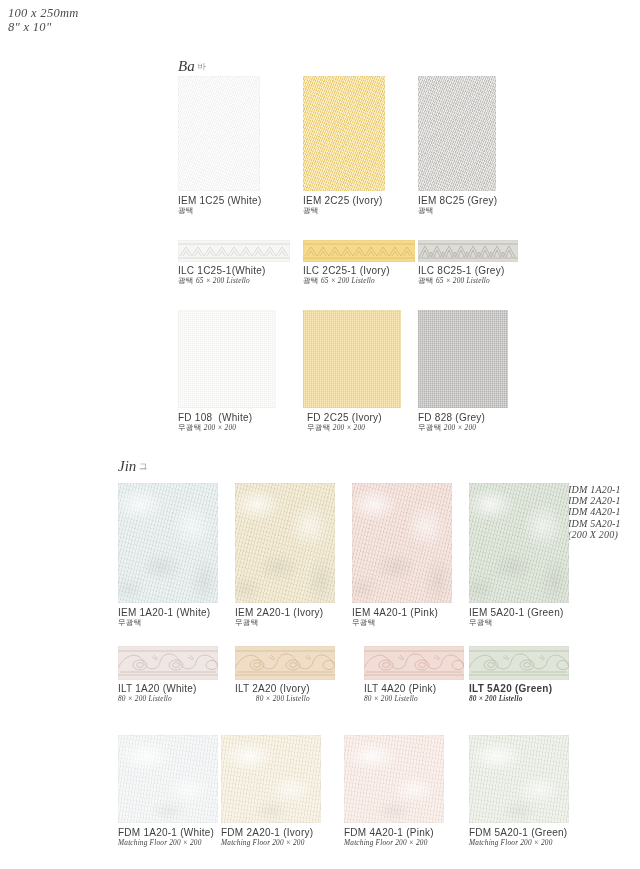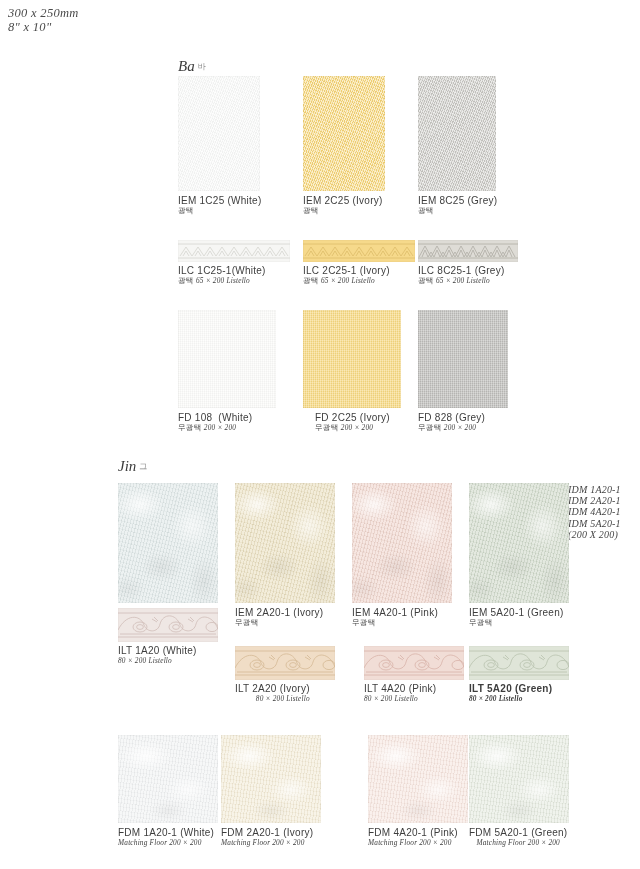--- a/index.html
+++ b/index.html
@@ -127,21 +127,21 @@
   
   .listello { position: relative; }
   .listello svg { position: absolute; inset: 0; width: 100%; height: 100%; display: block; }
 
   .edge-soft { box-shadow: inset 0 0 0 0.5px rgba(0,0,0,0.045); }
 </style>
 </head>
 <body>
 
 <div id="size-note">
-  <div>300 x 250mm</div>
+  <div>100 x 250mm</div>
   <div>8" x 10"</div>
 </div>
 
 <div class="section-heading" style="left:178px; top:58px;">
   <span>Ba</span><span class="kr">바</span>
 </div>
 
 <div class="swatch" style="left:178px; top:76px;">
   <div class="chip tx-gloss edge-soft" style="width:82px;height:115px;background-color:#fbfcfb;"></div>
   <div class="caption" style="left:0px; top:120px;">
@@ -256,21 +256,21 @@
     </div>
     <div class="l2">
       <span class="kr">무광택</span>
       <span class="ital">200 × 200</span>
     </div>
   </div>
 </div>
 
 <div class="swatch" style="left:303px; top:310px;">
   <div class="chip tx-matte edge-soft" style="width:98px;height:98px;background-color:#f7d87e;"></div>
-  <div class="caption" style="left:12px; top:103px;">
+  <div class="caption" style="left:4px; top:103px;">
     <div class="l1">
       <span>FD 2C25</span>
       <span>(Ivory)</span>
     </div>
     <div class="l2">
       <span class="kr">무광택</span>
       <span class="ital">200 × 200</span>
     </div>
   </div>
 </div>
@@ -346,21 +346,21 @@
     <div class="l1">
       <span>IEM 5A20-1</span>
       <span>(Green)</span>
     </div>
     <div class="l2">
       <span class="kr">무광택</span>
     </div>
   </div>
 </div>
 
-<div class="swatch" style="left:118px; top:608px;">
+<div class="swatch" style="left:118px; top:646px;">
   <div class="chip listello edge-soft" style="width:100px;height:34px;background-color:#efe7e4;">
     <svg viewBox="0 0 100 34" preserveAspectRatio="none">
       <g fill="none" stroke="#cfbdb8" stroke-width="0.8">
         <path d="M0 5 H100 M0 29 H100"></path>
         <path d="M0 22 C 8 6, 22 6, 26 17 C 29 25, 40 25, 42 16 C 45 5, 58 5, 62 17 C 65 25, 76 25, 78 16 C 81 6, 94 6, 100 21"></path>
         <ellipse cx="22" cy="19" rx="7" ry="5"></ellipse>
           <ellipse cx="22" cy="19" rx="3.4" ry="2.4"></ellipse>
         <ellipse cx="58" cy="19" rx="7" ry="5"></ellipse>
           <ellipse cx="58" cy="19" rx="3.4" ry="2.4"></ellipse>
         <ellipse cx="94" cy="19" rx="6" ry="4.6"></ellipse>
@@ -480,36 +480,36 @@
     <div class="l1">
       <span>FDM 2A20-1</span>
       <span>(Ivory)</span>
     </div>
     <div class="l2">
       <span class="ital">Matching Floor 200 × 200</span>
     </div>
   </div>
 </div>
 
-<div class="swatch" style="left:368px; top:735px;">
+<div class="swatch" style="left:344px; top:735px;">
   <div class="chip tx-marble-soft edge-soft" style="width:100px;height:88px;background-color:#f6e3dc;"></div>
   <div class="caption" style="left:0px; top:93px;">
     <div class="l1">
       <span>FDM 4A20-1</span>
       <span>(Pink)</span>
     </div>
     <div class="l2">
       <span class="ital">Matching Floor 200 × 200</span>
     </div>
   </div>
 </div>
 
 <div class="swatch" style="left:469px; top:735px;">
   <div class="chip tx-marble-soft edge-soft" style="width:100px;height:88px;background-color:#e2e8dc;"></div>
-  <div class="caption" style="left:0px; top:93px;text-align:center;">
+  <div class="caption" style="left:0px; top:93px;">
     <div class="l1">
       <span>FDM 5A20-1</span>
       <span>(Green)</span>
     </div>
     <div class="l2">
       <span class="ital">Matching Floor 200 × 200</span>
     </div>
   </div>
 </div>
 

